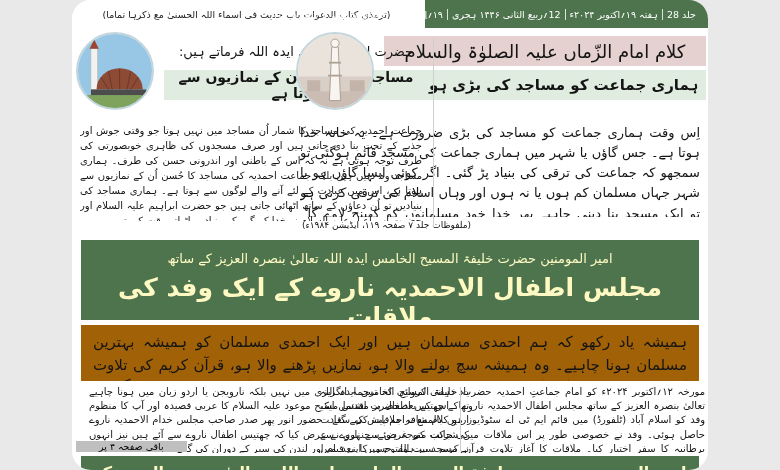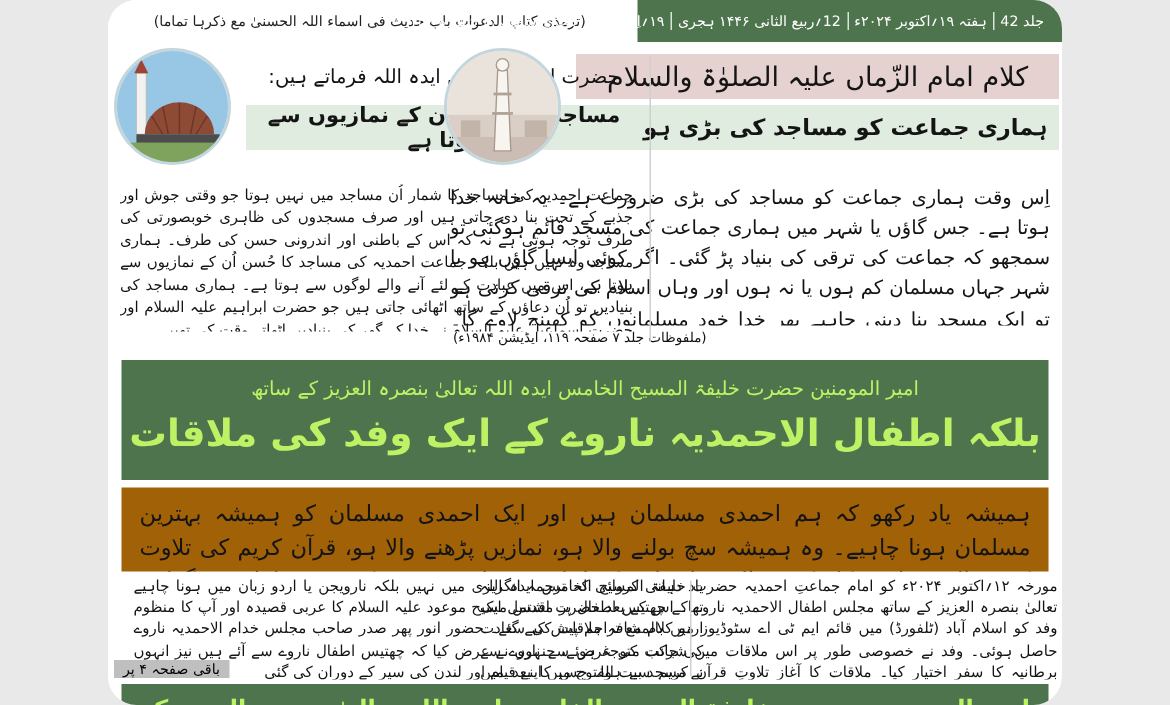--- a/index.html
+++ b/index.html
@@ -35,52 +35,52 @@
   .band-mint{background:#dfecdf;margin-top:4px;font-weight:bold;}
   .col-lead .band-mint{font-size:15px;}
   .col-second .band-mint{font-size:14px;}
 
   .body{margin:7px 6px 0;text-align:justify;overflow:hidden;}
   .col-lead .body{font-size:13px;line-height:1.55;height:94px;}
   .col-second .body{font-size:10px;line-height:1.5;height:98px;}
   .cite{margin:3px 8px 0;font-size:9px;text-align:left;color:#111;}
 
   
-  .banner{position:absolute;left:9px;right:9px;background:#4d744d;color:#bef264;text-align:center;
+  .banner{position:absolute;left:9px;right:9px;background:#4d744d;color:#fef9c3;text-align:center;
     overflow:hidden;}
   .banner-main{top:240px;height:80px;}
   .banner-kicker{font-size:13px;padding-top:11px;}
   .banner-title{font-size:25px;font-weight:bold;margin-top:7px;}
   .banner-bottom{top:456px;height:40px;}
   .banner-bottom .banner-kicker{font-size:16px;font-weight:bold;padding-top:7px;}
 
   
   .quote-box{position:absolute;top:325px;left:9px;right:9px;height:56px;background:#a16207;
     box-sizing:border-box;padding:6px 12px;font-size:15px;line-height:1.5;
     text-align:justify;overflow:hidden;}
 
   
   .report{position:absolute;top:385px;left:0;right:0;height:68px;}
   .rep-col{position:absolute;top:0;bottom:0;text-align:justify;font-size:10px;line-height:1.42;
     overflow:hidden;}
   .rep-right{right:3px;width:385px;}
   .rep-left{left:17px;width:380px;}
   .vdiv-bottom{left:388px;top:2px;bottom:2px;}
   .chip{position:absolute;left:4px;bottom:1px;background:#bfbfbf;color:#000;
-    padding:0 6px;font-size:9.5px;white-space:nowrap;}
+    padding:0 23px;font-size:9.5px;white-space:nowrap;}
 </style>
 </head>
 <body>
 
 <div class="page">
 
   <header>
     <div class="topbar-ref rtl">(ترمذی کتاب الدعوات باب حدیث فی اسماء اللہ الحسنیٰ مع ذکرہا تماما)</div>
     <div class="topbar-green rtl">
-      <span class="tb-item">جلد 42</span>
+      <span class="tb-item">جلد 28</span>
       <span class="tb-item">ہفتہ ۱۹؍اکتوبر ۲۰۲۴ء</span>
       <span class="tb-item">12؍ربیع الثانی ۱۴۴۶ ہجری</span>
       <span class="tb-item">۱۹؍اِخاء ۱۴۰۳ ہجری شمسی</span>
       <span class="tb-item">شمارہ ۲۵۰</span>
     </div>
   </header>
 
   <section class="top-articles">
 
     <article class="col col-lead">
@@ -126,21 +126,21 @@
         </div>
       </div>
       <p class="body rtl">جماعت احمدیہ کی مساجد کا شمار اُن مساجد میں نہیں ہوتا جو وقتی جوش اور جذبے کے تحت بنا دی جاتی ہیں اور صرف مسجدوں کی ظاہری خوبصورتی کی طرف توجہ ہوتی ہے نہ کہ اس کے باطنی اور اندرونی حسن کی طرف۔ ہماری مساجد وہ نہیں ہیں بلکہ جماعت احمدیہ کی مساجد کا حُسن اُن کے نمازیوں سے ہوتا ہے، اس میں عبادت کے لئے آنے والے لوگوں سے ہوتا ہے۔ ہماری مساجد کی بنیادیں تو اُن دعاؤں کے ساتھ اٹھائی جاتی ہیں جو حضرت ابراہیم علیہ السلام اور حضرت اسماعیل علیہ السلام نے خدا کے گھر کی بنیادیں اٹھاتے وقت کی تھیں۔</p>
     </article>
 
     <div class="vdiv vdiv-top"></div>
   </section>
 
   <section class="banner banner-main">
     <div class="banner-kicker rtl">امیر المومنین حضرت خلیفۃ المسیح الخامس ایدہ اللہ تعالیٰ بنصرہ العزیز کے ساتھ</div>
-    <div class="banner-title rtl">بلکہ اطفال الاحمدیہ ناروے کے ایک وفد کی ملاقات</div>
+    <div class="banner-title rtl">مجلس اطفال الاحمدیہ ناروے کے ایک وفد کی ملاقات</div>
   </section>
 
   <section class="quote-box rtl">ہمیشہ یاد رکھو کہ ہم احمدی مسلمان ہیں اور ایک احمدی مسلمان کو ہمیشہ بہترین مسلمان ہونا چاہیے۔ وہ ہمیشہ سچ بولنے والا ہو، نمازیں پڑھنے والا ہو، قرآن کریم کی تلاوت کرنے والا ہو، اچھے کام کرنے والا ہو اور اس کے اخلاق بھی اچھے ہوں۔ کسی سے لڑائی جھگڑا نہ کرو، بچوں کے ساتھ غلط زبان استعمال نہ کرو، گندی باتیں نہ کرو اور کسی قسم کا abuse نہ کرنا</section>
 
   <section class="report">
     <div class="rep-col rep-right rtl">مورخہ ۱۲؍اکتوبر ۲۰۲۴ء کو امام جماعتِ احمدیہ حضرت خلیفۃ المسیح الخامس ایدہ اللہ تعالیٰ بنصرہ العزیز کے ساتھ مجلس اطفال الاحمدیہ ناروے کے چھتیس اطفال پر مشتمل ایک وفد کو اسلام آباد (ٹلفورڈ) میں قائم ایم ٹی اے سٹوڈیوز میں بالمشافہ ملاقات کی سعادت حاصل ہوئی۔ وفد نے خصوصی طور پر اس ملاقات میں شرکت کی غرض سے ناروے سے برطانیہ کا سفر اختیار کیا۔ ملاقات کا آغاز تلاوتِ قرآن کریم سے ہوا، جس کا بعد میں انگریزی ترجمہ پیش کیا گیا۔ حضور ایدہ اللہ نے یہ سماعت فرما کر</div>
     <div class="rep-col rep-left rtl">
       <span>یاد دہانی کروائی کہ ترجمہ انگریزی میں نہیں بلکہ نارویجن یا اردو زبان میں ہونا چاہیے تھا۔ اس کے بعد حضرت اقدس مسیح موعود علیہ السلام کا عربی قصیدہ اور آپ کا منظوم اردو کلام مع تراجم پیش کیے گئے۔ حضور انور پھر صدر صاحب مجلس خدام الاحمدیہ ناروے کی جانب متوجہ ہوئے، جنہوں نے عرض کیا کہ چھتیس اطفال ناروے سے آئے ہیں نیز انہوں نے مسجد بیت الفتوح میں اپنے قیام اور لندن کی سیر کے دوران کی گئی</span>
     </div>
     <span class="chip rtl">باقی صفحہ ۴ پر</span>

